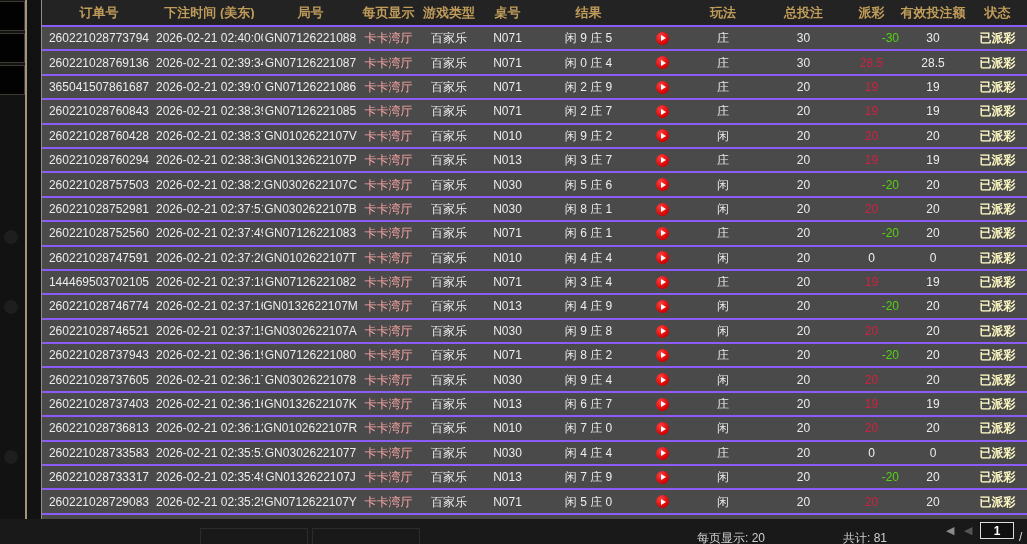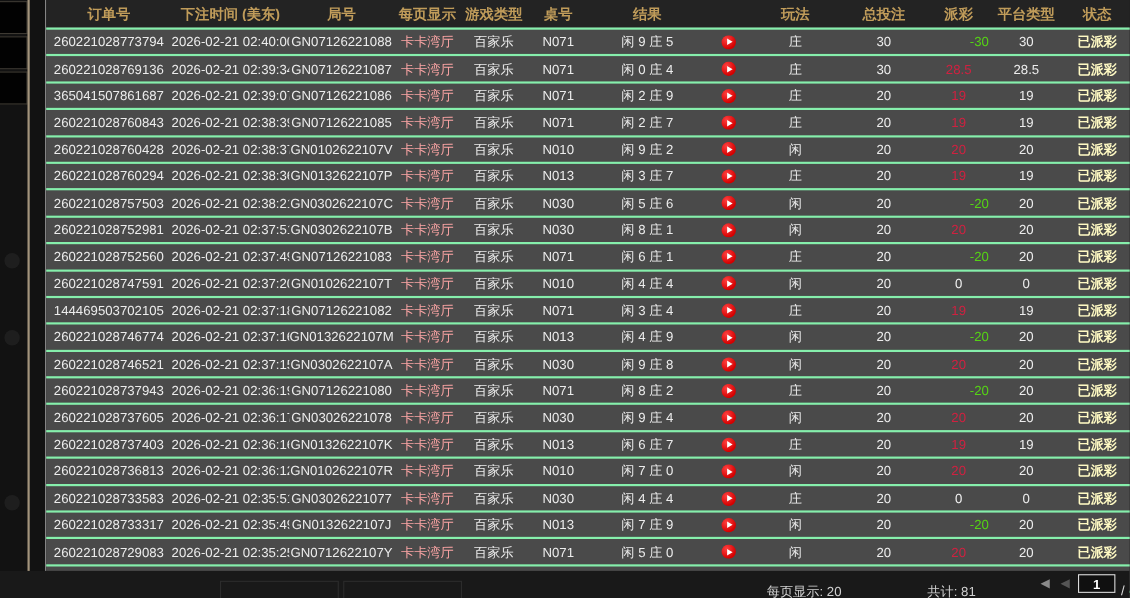--- a/index.html
+++ b/index.html
@@ -17,21 +17,21 @@
   
   .table{
     position:absolute;left:41px;top:0;width:986px;
     border-left:1px solid #8f8f8f;border-bottom:2px solid #a9a9a9;
     box-sizing:content-box;background:#232323;
   }
   .trow{
     display:grid;
     grid-template-columns:114px 107px 95px 61px 60px 57px 105px 42px 80px 81px 55px 68px 61px;
     align-items:center;text-align:center;
-    height:22.4px;background:#4a4a4a;border-top:2px solid #86efac;
+    height:22.4px;background:#4a4a4a;border-top:2px solid #8b5cf6;
     color:#ececec;font-size:12px;line-height:1;
   }
   .thead{
     height:25px;background:#232323;border-top:none;
     color:#c09c5a;font-weight:700;font-size:13px;
   }
   .cell{overflow:hidden;white-space:nowrap;}
   .c-platform{color:#fca5a5;}
   .c-payout.pos{color:#cf2140;}
   .c-payout.neg{color:#55d215;text-align:right;}
@@ -78,21 +78,21 @@
     <div class="cell">下注时间 (美东)</div>
     <div class="cell">局号</div>
     <div class="cell">每页显示</div>
     <div class="cell">游戏类型</div>
     <div class="cell">桌号</div>
     <div class="cell">结果</div>
     <div class="cell"></div>
     <div class="cell">玩法</div>
     <div class="cell">总投注</div>
     <div class="cell">派彩</div>
-    <div class="cell">平台类型</div>
+    <div class="cell">有效投注额</div>
     <div class="cell">状态</div>
   </div>
   <div id="rows-container">
       <div class="trow">
         <div class="cell ">260221028773794</div>
         <div class="cell ">2026-02-21 02:40:00</div>
         <div class="cell ">GN07126221088</div>
         <div class="cell c-platform">卡卡湾厅</div>
         <div class="cell ">百家乐</div>
         <div class="cell ">N071</div>

